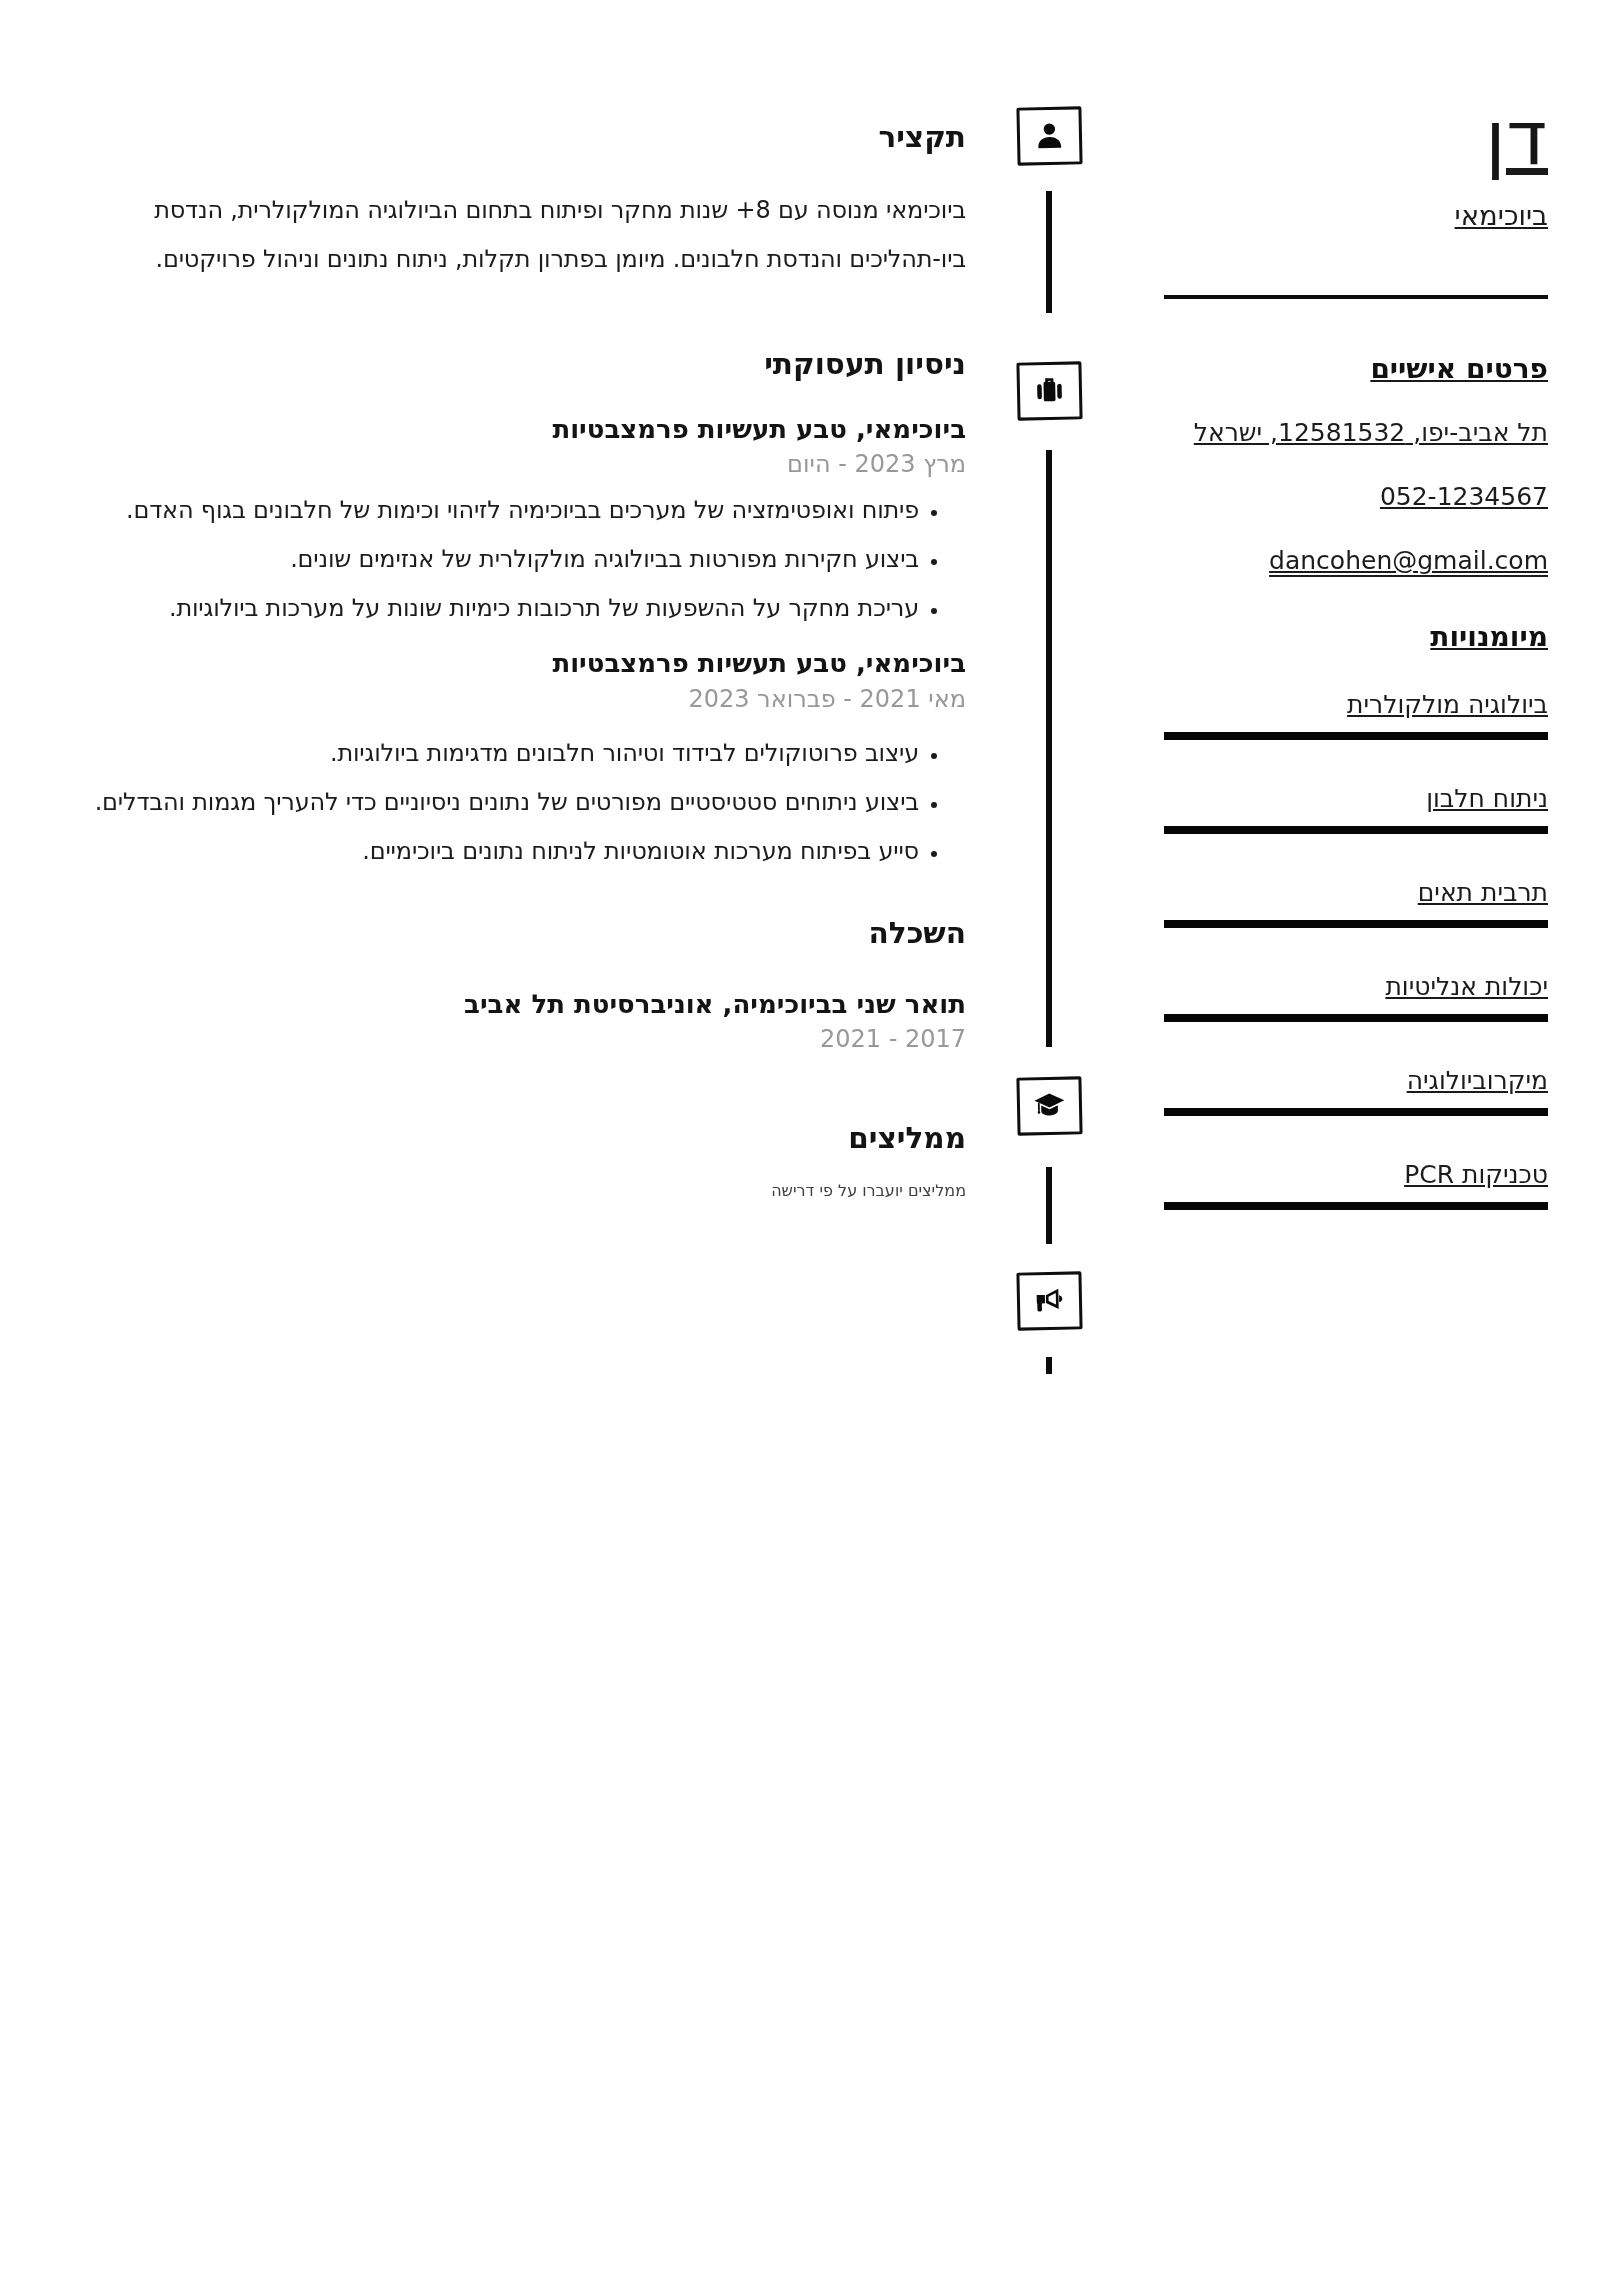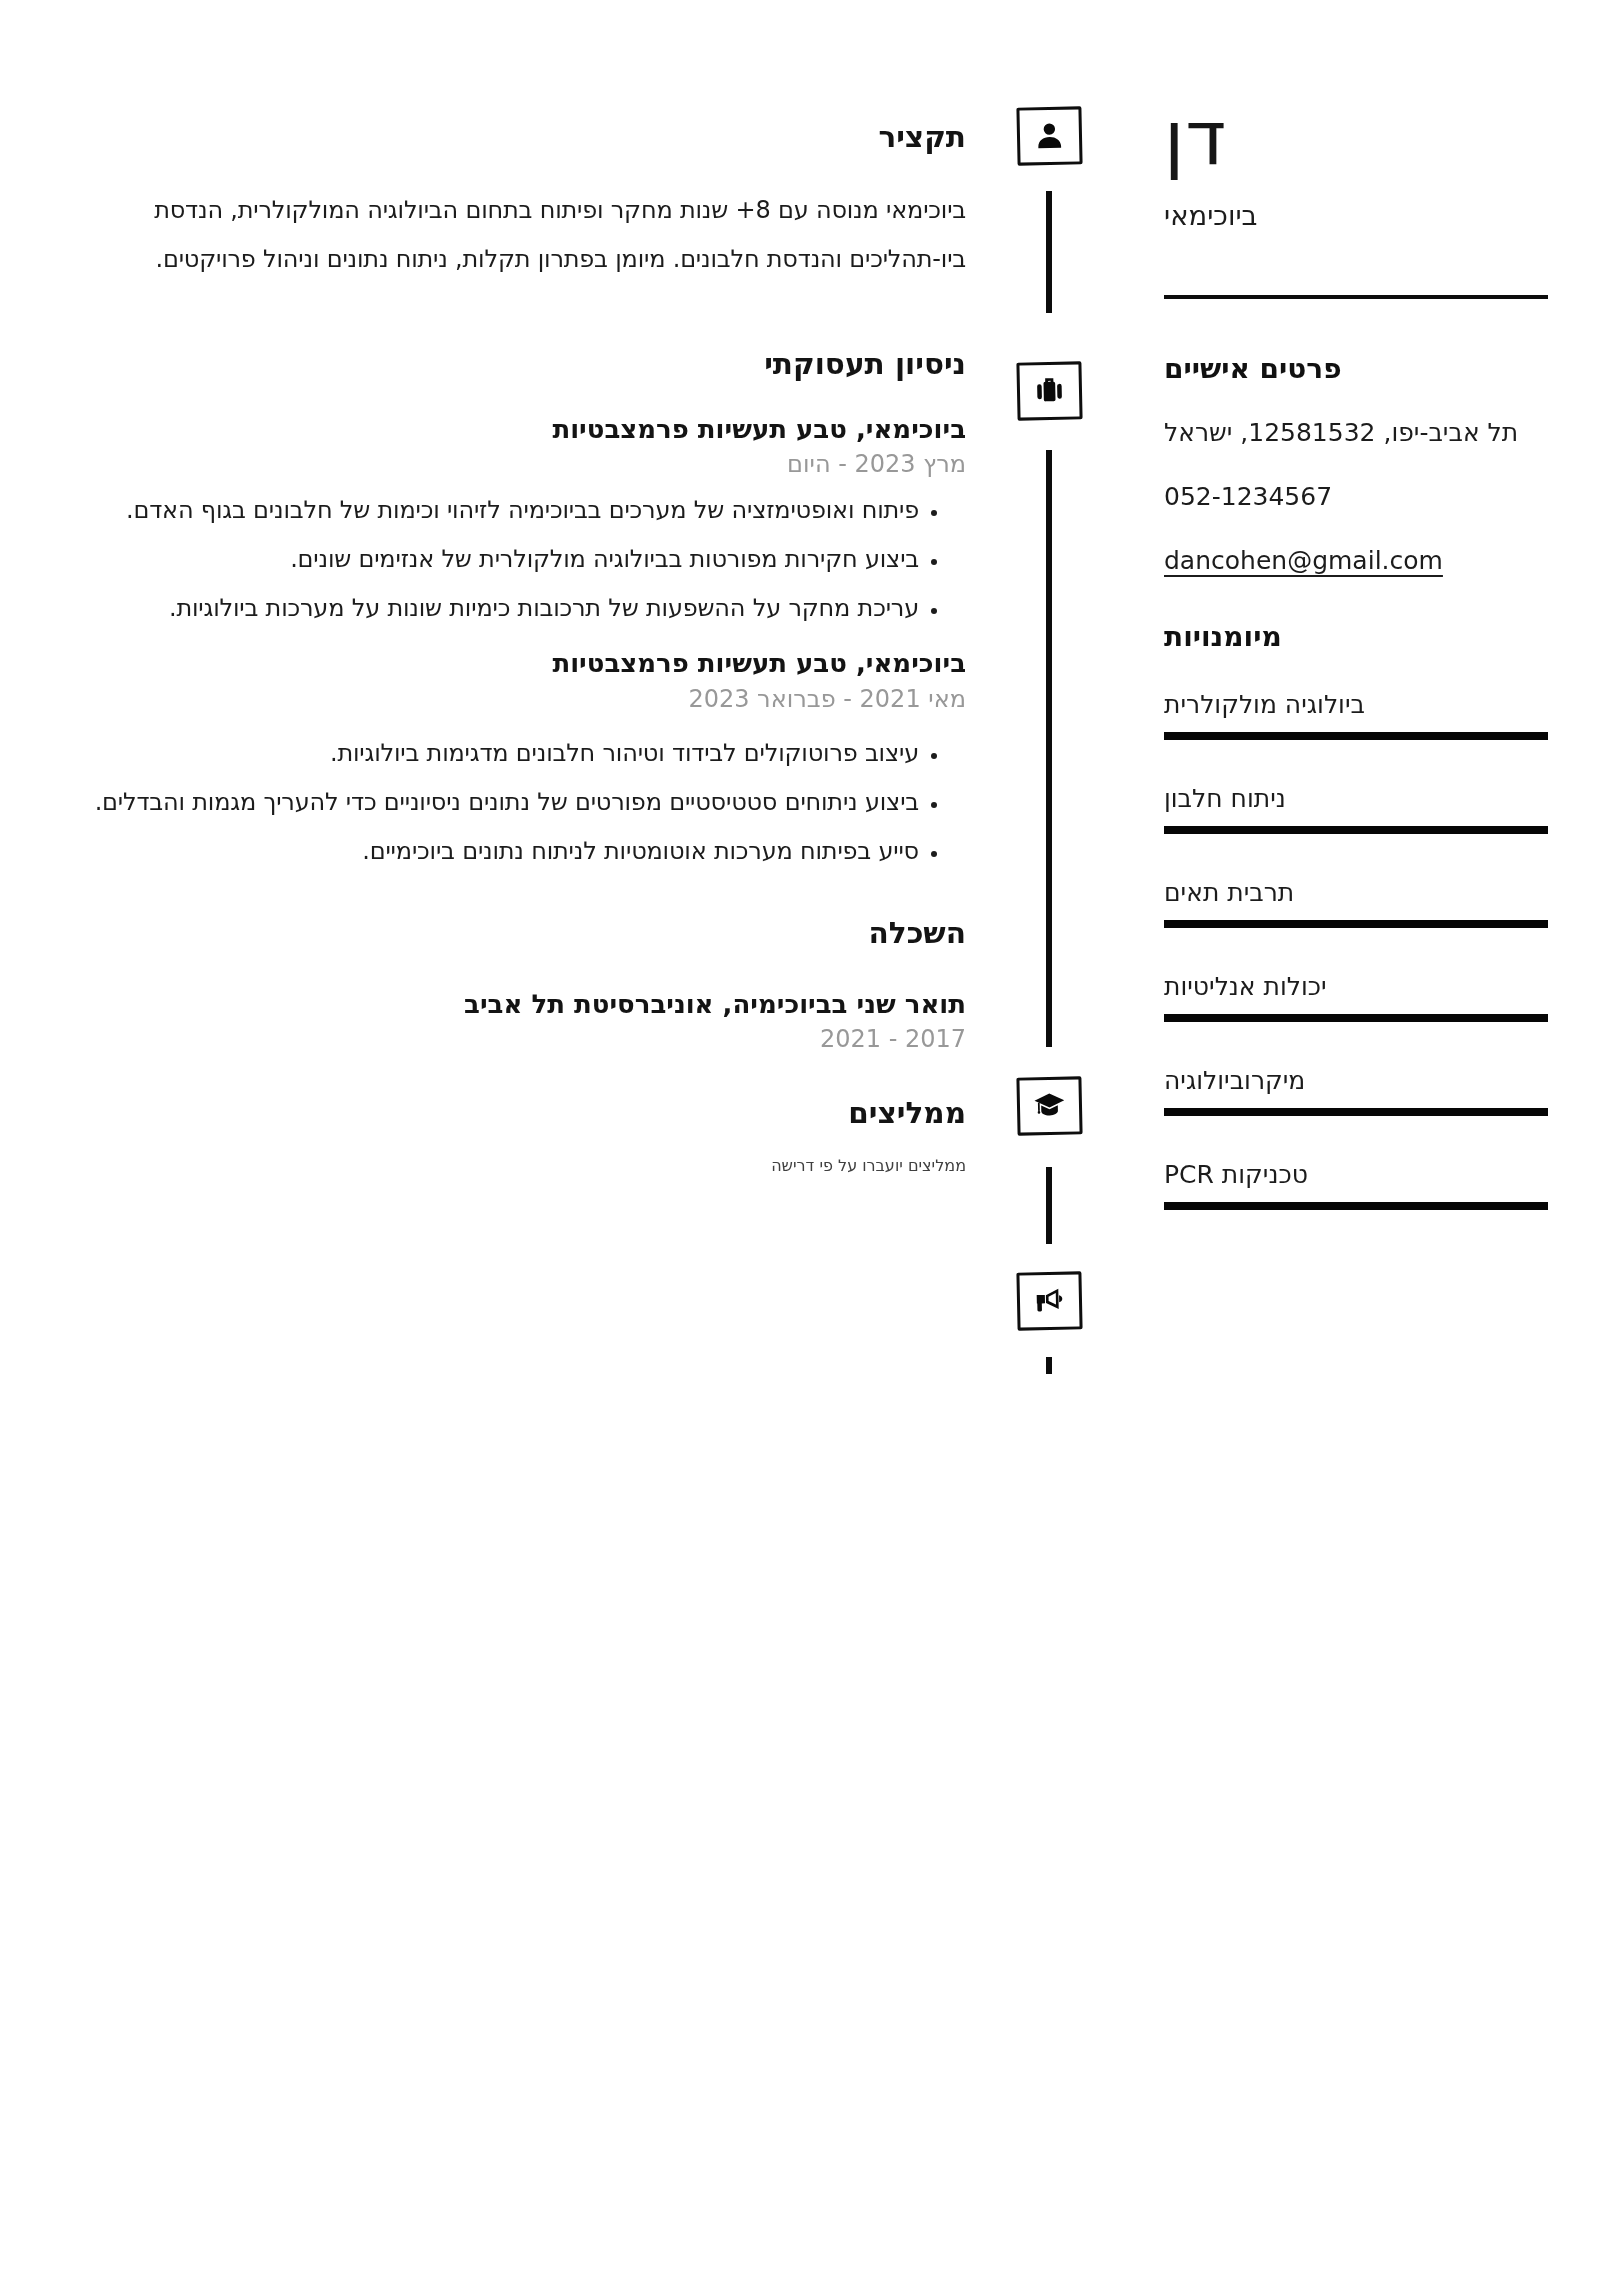--- a/index.html
+++ b/index.html
@@ -9,21 +9,22 @@
     width:1623px;height:2295px;
     background:#ffffff;
     font-family:"DejaVu Sans", sans-serif;
     color:#1a1a1a;
     direction:rtl;
     overflow:hidden;
   }
   
   .sidebar{
     position:absolute;top:0;right:75px;width:384px;
-    text-align:left;
+    text-align:right;
+    text-decoration:underline;
   }
   .name{font-size:75px;line-height:80px;font-weight:400;color:#161616;margin-top:98px;letter-spacing:0.7px;}
   .subtitle{font-size:27.5px;line-height:34px;margin-top:19.6px;color:#1c1c1c;}
   .side-divider{height:4.6px;background:#0d0d0d;margin-top:63px;}
   .side-heading{font-size:28px;line-height:35px;font-weight:700;margin-top:52px;color:#111;}
   .contact p{font-size:25px;line-height:34px;margin:30px 0 0 0;color:#1c1c1c;}
   .contact a{color:#1c1c1c;text-decoration:underline;text-decoration-thickness:2px;text-underline-offset:5.9px;}
   .side-heading.skills-h{margin-top:41px;}
   .skills-list{margin-top:34px;}
   .skill{margin-bottom:42px;}
@@ -40,21 +41,21 @@
   .tl{position:absolute;left:1046px;width:5.9px;background:#0c0c0c;}
   
   .main{
     position:absolute;top:16px;right:657px;width:884px;
     text-align:right;
   }
   .sec-title{font-size:29.5px;line-height:37px;font-weight:600;color:#141414;margin:0;}
   .t-summary{margin-top:103px;}
   .t-employment{margin-top:62px;}
   .t-education{margin-top:39px;}
-  .t-references{margin-top:40px;}
+  .t-references{margin-top:65px;}
   .body-text{font-size:24px;line-height:49px;color:#1c1c1c;letter-spacing:-0.2px;margin:29.5px 0 0 0;}
   .job-head{font-size:26px;line-height:33px;font-weight:700;color:#141414;margin:30px 0 0 0;}
   .job-head.second{margin-top:14.4px;}
   .date{font-size:24px;line-height:31px;color:#989898;margin:3.9px 0 0 0;}
   ul.bullets{
     margin:5.2px 0 0 0;padding:0 47px 0 0;
     font-size:24px;line-height:49px;color:#1c1c1c;letter-spacing:-0.2px;
   }
   ul.bullets.second{margin-top:14.4px;}
   ul.bullets li{margin:0;padding:0;}

